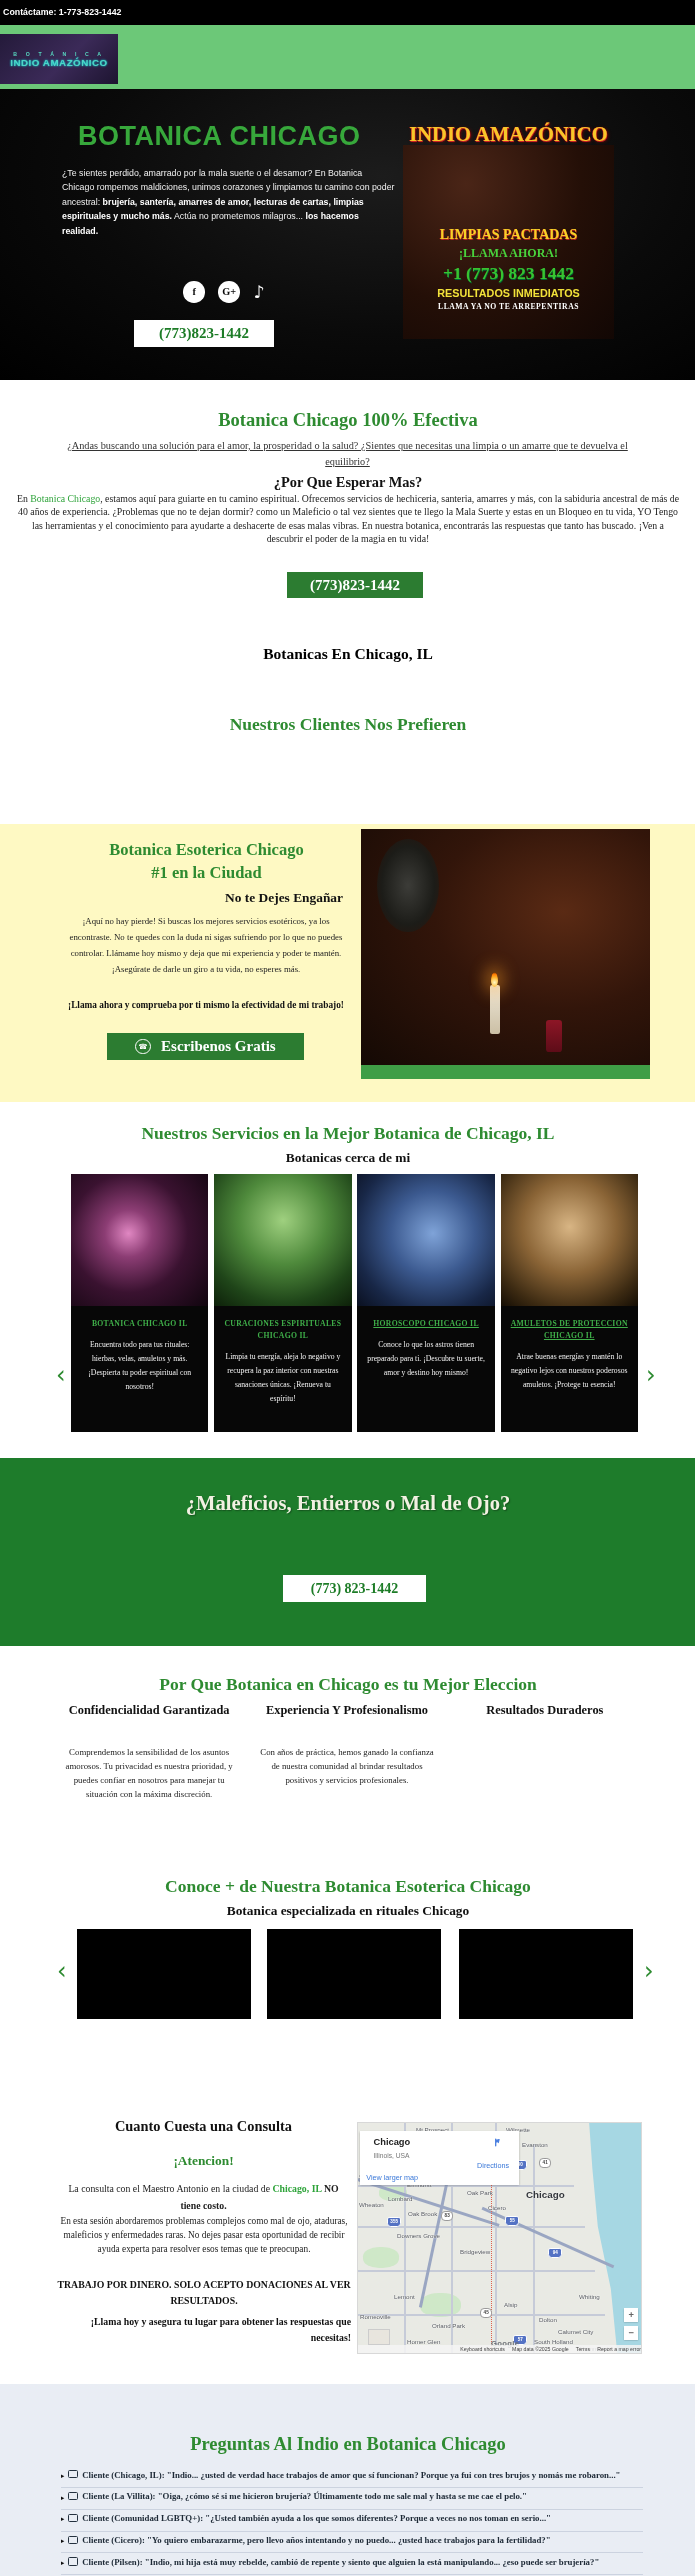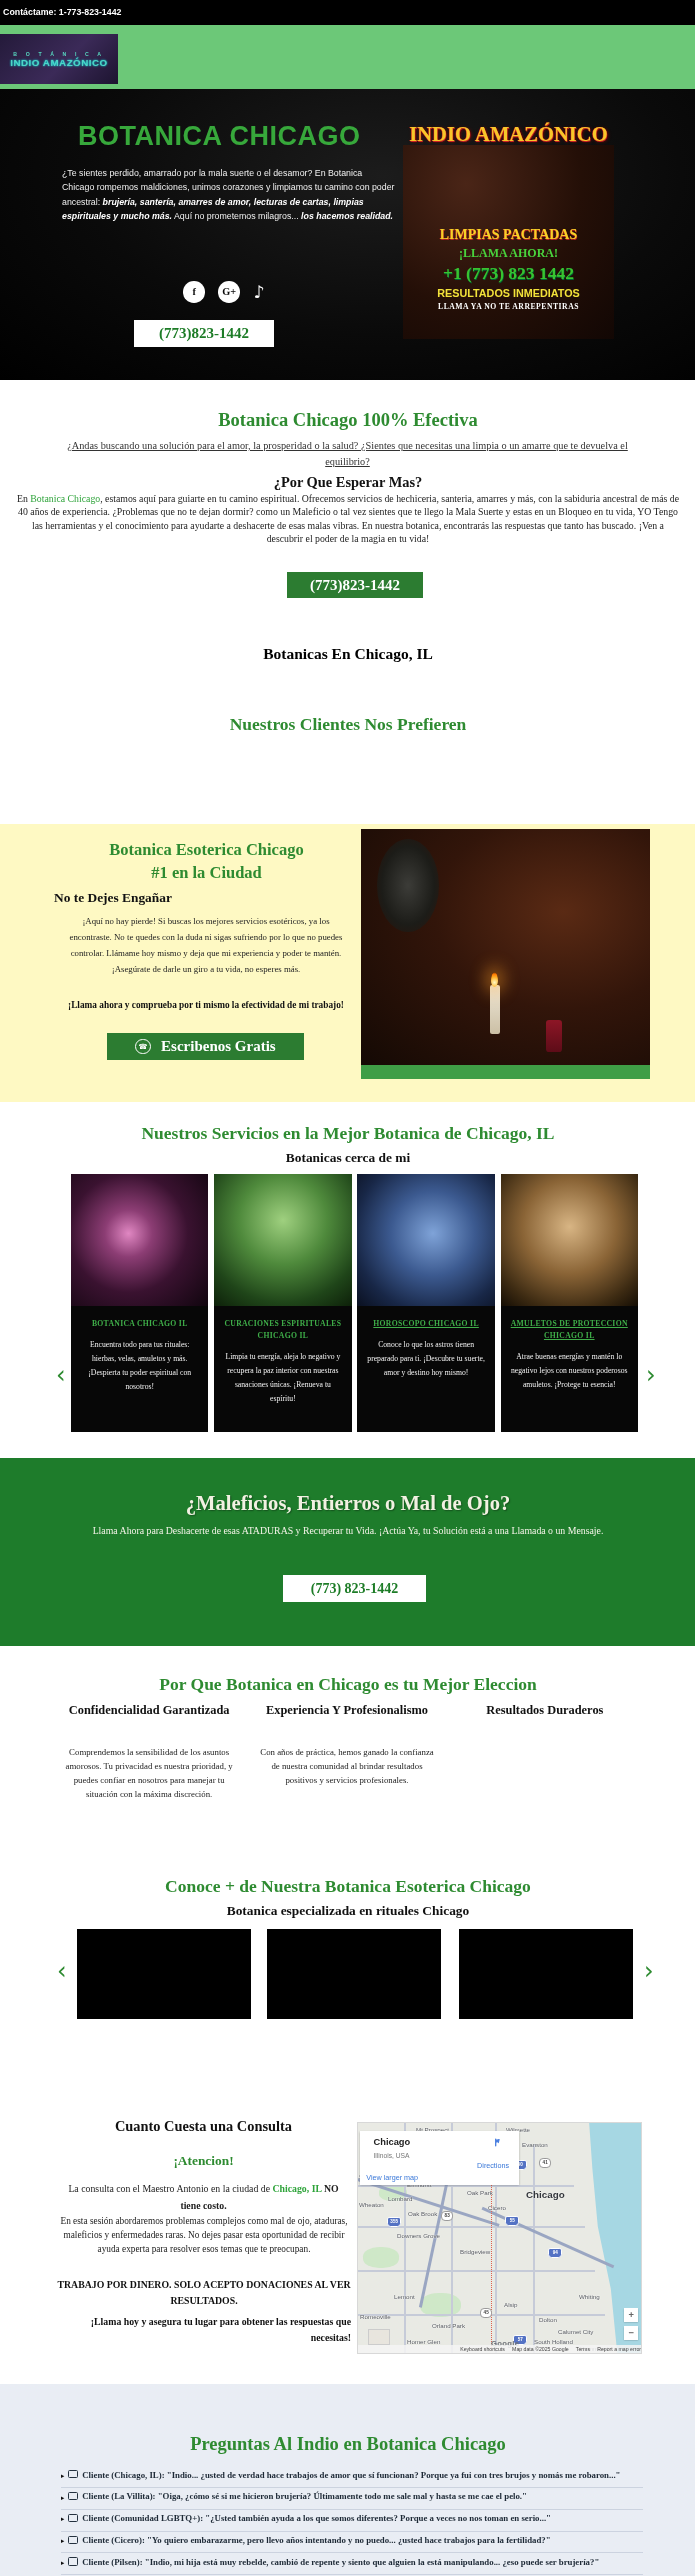--- a/index.html
+++ b/index.html
@@ -22,21 +22,21 @@
   .mitem{font:bold 8.8px "Liberation Serif",serif;color:#101010;white-space:nowrap;cursor:pointer;}
   .caret{font-size:5.7px;margin-left:2.1px;}
 
   
   #hero{top:89px;left:0;width:696px;height:291px;background:
         radial-gradient(ellipse at 55% 30%,#1c1c1c 0%,#0a0a0a 55%,#000 100%);}
   #hero-title{position:absolute;left:78px;top:32px;width:289px;color:#37a83b;
         font:bold 27px/1.15 "Liberation Sans",sans-serif;letter-spacing:0.5px;}
   #hero-para{position:absolute;left:62px;top:77px;width:334px;color:#f1f1f1;
         font:8.8px/14.4px "Liberation Sans",sans-serif;}
-  #hero-para b{color:#fff;font-style:italic;}
+  #hero-para b{color:#fff;}
   #hero-social{position:absolute;left:157px;top:192px;width:134px;display:flex;gap:13.4px;align-items:center;justify-content:center;}
   .circle-icon{width:21.6px;height:21.6px;border-radius:50%;background:#fff;color:#0a0a0a;display:flex;align-items:center;justify-content:center;font:bold 10.3px "Liberation Serif",serif;}
   .tiktok-note{color:#fff;font:17.5px "DejaVu Sans",sans-serif;}
   #hero-phone{position:absolute;left:134px;top:231px;width:140px;height:27px;background:#fff;display:flex;align-items:center;justify-content:center;color:#1d7c27;font:bold 15px "Liberation Serif",serif;}
   #ad-title{position:absolute;left:403px;top:34px;width:211px;text-align:center;color:#f7c72a;
         font:bold 20.6px "Liberation Serif",serif;text-shadow:0.5px 0.5px 0 #c22,-0.5px -0.5px 0 #c22,1px 1px 3.1px #800;}
   #ad-img{position:absolute;left:403px;top:56px;width:211px;height:194px;text-align:center;
         background:radial-gradient(ellipse at 30% 20%,#4a2517 0%,#240f07 55%,#120704 100%),#1a0c06;}
   #ad-img .pad{padding-top:82px;}
   .ad-l1{color:#f5d327;font:bold 14px "Liberation Serif",serif;text-shadow:0.5px 0.5px 0 #b22,-0.5px -0.5px 0 #b22;}
@@ -54,21 +54,21 @@
   .glink{color:#2fa43b;}
   #intro-cta{position:absolute;left:0;top:178px;width:696px;font:bold 10.3px "Liberation Serif",serif;color:#111;}
   .gbtn{background:#2c7c31;color:#fff;display:flex;align-items:center;justify-content:center;font:bold 15px "Liberation Serif",serif;}
   #intro-btn{position:absolute;left:287px;top:192px;width:136px;height:26px;}
   #intro-bot{position:absolute;left:0;top:265px;width:696px;font:bold 15.5px "Liberation Serif",serif;color:#000;}
   #intro-cli{position:absolute;left:0;top:334px;width:696px;font:bold 17.5px "Liberation Serif",serif;color:#2e8b31;}
 
   
   #esot{top:824px;left:0;width:696px;height:278px;background:#fef9c3;}
   #esot .h1{position:absolute;left:70px;top:14.4px;width:273px;font:bold 16.5px/23px "Liberation Serif",serif;color:#2e8b31;text-align:center;}
-  #esot .h2{position:absolute;left:54px;top:66px;width:273px;font:bold 13.4px "Liberation Serif",serif;color:#111;text-align:left;}
+  #esot .h2{position:absolute;left:70px;top:66px;width:273px;font:bold 13.4px "Liberation Serif",serif;color:#111;text-align:right;}
   #esot .body{position:absolute;left:67px;top:89px;width:278px;font:8.8px/16px "Liberation Serif",serif;color:#222;text-align:center;}
   #esot .bold{position:absolute;left:67px;top:173px;width:278px;font:bold 9.3px/16px "Liberation Serif",serif;color:#111;text-align:center;}
   #esot-btn{position:absolute;left:107px;top:209px;width:197px;height:27px;gap:5.2px;}
   .wa-ring{width:13.4px;height:13.4px;border:1px solid #fff;border-radius:50%;display:inline-flex;align-items:center;justify-content:center;margin-right:5.2px;font:7.2px "DejaVu Sans",sans-serif;color:#fff;}
   #candle{position:absolute;left:361px;top:5.2px;width:289px;height:236px;overflow:hidden;
           background:radial-gradient(ellipse at 70% 35%,#5a2a14 0%,#32150a 45%,#140904 100%);}
   .cndl-body{position:absolute;left:129px;bottom:31px;width:10.3px;height:49px;background:linear-gradient(#efe8d8,#cbbfa5);border-radius:2.1px;}
   .cndl-flame{position:absolute;left:130px;bottom:78px;width:7.2px;height:15.5px;border-radius:50% 50% 50% 50%/60% 60% 40% 40%;
           background:radial-gradient(circle at 50% 70%,#fff7c0 0%,#ffb52e 45%,#ff7a00 75%,rgba(255,80,0,0) 100%);box-shadow:0 0 15.5px 6.2px rgba(255,160,40,.45);}
   .cndl-bottle{position:absolute;left:185px;bottom:13px;width:15.5px;height:32px;background:linear-gradient(#8d1626,#5d0c18);border-radius:3.1px;}
@@ -177,21 +177,21 @@
       <span class="mitem"><span>Nuestros servicios</span><span class="caret">▾</span></span>
       <span class="mitem">Consejería espiritual</span>
       <span class="mitem"><span>Ciudades</span><span class="caret">▾</span></span>
       <span class="mitem">Blog</span>
       <span class="mitem">Contacto</span>
     </div>
   </div>
 
   <div id="hero" class="abs">
     <div id="hero-title">BOTANICA CHICAGO</div>
-    <div id="hero-para"><span>¿Te sientes perdido, amarrado por la mala suerte o el desamor? En Botanica Chicago rompemos maldiciones, unimos corazones y limpiamos tu camino con poder ancestral: </span><b>brujería, santería, amarres de amor, lecturas de cartas, limpias espirituales y mucho más.</b><span> Aquí no prometemos milagros... </span><b>los hacemos realidad.</b></div>
+    <div id="hero-para"><span>¿Te sientes perdido, amarrado por la mala suerte o el desamor? En Botanica Chicago rompemos maldiciones, unimos corazones y limpiamos tu camino con poder ancestral: </span><b>brujería, santería, amarres de amor, lecturas de cartas, limpias espirituales y mucho más.</b><span> Actúa no prometemos milagros... </span><b>los hacemos realidad.</b></div>
     <div id="hero-social">
       <div class="circle-icon">f</div>
       <div class="circle-icon">G+</div>
       <div class="tiktok-note">♪</div>
     </div>
     <div id="hero-phone">(773)823-1442</div>
     <div id="ad-title">INDIO AMAZÓNICO</div>
     <div id="ad-img">
       <div class="pad">
         <div class="ad-l1">LIMPIAS PACTADAS</div>
@@ -255,21 +255,20 @@
       <div class="card">
         <div class="card-img ci4"></div>
         <div class="card-t u">AMULETOS DE PROTECCION CHICAGO IL</div>
         <div class="card-x">Atrae buenas energías y mantén lo negativo lejos con nuestros poderosos amuletos. ¡Protege tu esencia!</div>
       </div>
     </div>
   </div>
 
   <div id="male" class="abs">
     <div id="male-h" class="ctr">¿Maleficios, Entierros o Mal de Ojo?</div>
-    <div id="male-t" class="ctr">Llama Ahora para Deshacerte de esas ATADURAS y Recuperar tu Vida. ¡Actúa Ya, tu Solución está a una Llamada o un Mensaje.</div>
     <div id="male-btn">(773) 823-1442</div>
   </div>
 
   <div id="why" class="abs">
     <div id="why-h" class="ctr">Por Que Botanica en Chicago es tu Mejor Eleccion</div>
     <div id="why-cols">
       <div class="wcol">
         <div class="t">Confidencialidad Garantizada</div>
         <div class="x">Comprendemos la sensibilidad de los asuntos amorosos. Tu privacidad es nuestra prioridad, y puedes confiar en nosotros para manejar tu situación con la máxima discreción.</div>
       </div>

